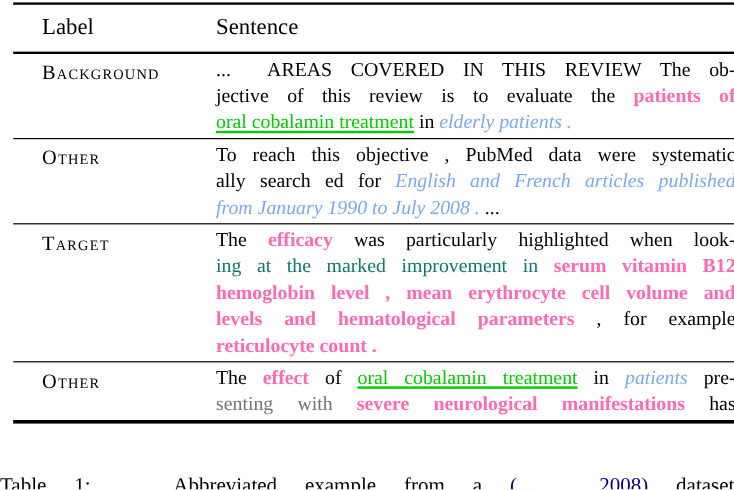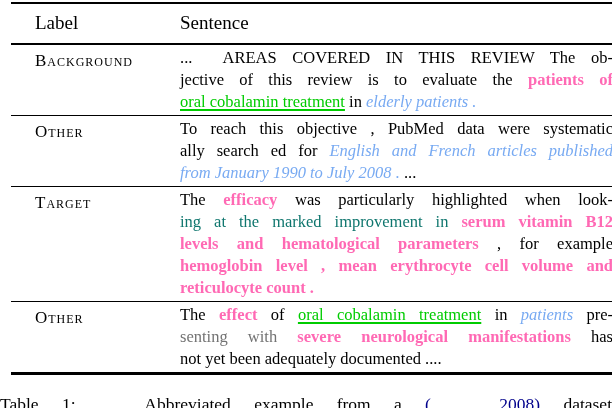--- a/index.html
+++ b/index.html
@@ -98,31 +98,30 @@
             <div class="line just"><span class="seg-plain" style="color: rgb(0, 0, 0);">To reach this objective , PubMed data were systematic</span></div>
             <div class="line just"><span class="seg-plain" style="color: rgb(0, 0, 0);">ally search ed for </span><span class="seg-blue" style="color: rgb(120, 170, 242); font-family: Liberation Serif, serif;">English and French articles published</span></div>
             <div class="line"><span class="seg-blue" style="color: rgb(120, 170, 242);">from January 1990 to July 2008 .</span><span class="seg-plain" style="color: rgb(0, 0, 0);"> ...</span></div>
           </div>
         </div>
         <div class="row">
           <div class="lbl">Target</div>
           <div class="sent">
             <div class="line just"><span class="seg-plain" style="color: rgb(0, 0, 0);">The </span><span class="seg-pink" style="color: rgb(255, 105, 180);">efficacy</span><span class="seg-plain" style="color: rgb(0, 0, 0);"> was particularly highlighted when look-</span></div>
             <div class="line just"><span class="seg-plain" style="color: #0f766e;">ing at the marked improvement in </span><span class="seg-pink" style="color: rgb(255, 105, 180);">serum vitamin B12</span></div>
+            <div class="line just"><span class="seg-pink" style="color: rgb(255, 105, 180);">hemoglobin level , mean erythrocyte cell volume and</span></div>
             <div class="line just"><span class="seg-pink" style="color: rgb(255, 105, 180);">levels and hematological parameters</span><span class="seg-plain" style="color: rgb(0, 0, 0);"> , for example</span></div>
-            <div class="line just"><span class="seg-pink" style="color: rgb(255, 105, 180);">hemoglobin level , mean erythrocyte cell volume and</span></div>
             <div class="line"><span class="seg-pink" style="color: rgb(255, 105, 180);">reticulocyte count .</span></div>
           </div>
         </div>
         <div class="row">
           <div class="lbl">Other</div>
           <div class="sent">
             <div class="line just"><span class="seg-plain" style="color: rgb(0, 0, 0);">The </span><span class="seg-pink" style="color: rgb(255, 105, 180);">effect</span><span class="seg-plain" style="color: rgb(0, 0, 0);"> of </span><span class="seg-green" style="color: rgb(0, 204, 0);">oral cobalamin treatment</span><span class="seg-plain" style="color: rgb(0, 0, 0);"> in </span><span class="seg-blue" style="color: rgb(120, 170, 242);">patients</span><span class="seg-plain" style="color: rgb(0, 0, 0);"> pre-</span></div>
             <div class="line just"><span class="seg-plain" style="color: #737373;">senting with </span><span class="seg-pink" style="color: rgb(255, 105, 180);">severe neurological manifestations</span><span class="seg-plain" style="color: rgb(0, 0, 0);"> has</span></div>
-            <div class="line"><span class="seg-plain" style="color: rgb(0, 0, 0);">not yet been adequately documented ....</span></div>
           </div>
         </div>
       </div>
   </div>
 
   <div class="caption"><span style="color: rgb(0, 0, 0);">Table 1:&nbsp;&nbsp; Abbreviated example from a </span><span style="color: rgb(0, 0, 139);">(… , 2008)</span><span style="color: rgb(0, 0, 0);"> dataset</span></div>
 
 </div>
 
 </body></html>

